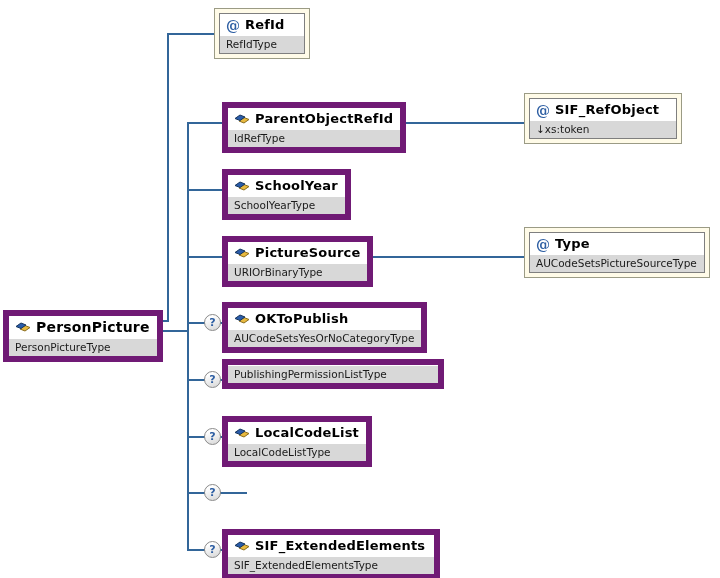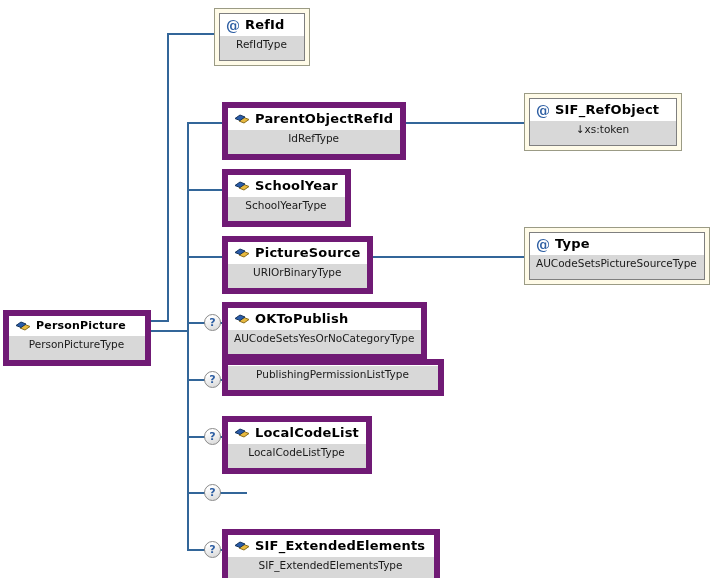--- a/index.html
+++ b/index.html
@@ -12,24 +12,24 @@
   .hline{height:2px;}
   .vline{width:2px;}
   
   .node{
     position:absolute;z-index:2;display:inline-block;background:#ffffff;
     border:6px solid #701a75;white-space:nowrap;box-sizing:border-box;
   }
   .node-inner{display:block;background:#ffffff;border:1px solid #7f7f7f;white-space:nowrap;}
   .nrow{display:flex;align-items:center;gap:5px;padding:3px 7px 3px 6px;background:#ffffff;}
   .nname{font-weight:bold;font-size:13px;color:#000000;letter-spacing:0.2px;text-align:center;}
-  .root .nname{font-size:11px;}
+  .root .nname{font-size:14px;}
   .trow{
     background:#d8d8d8;border-top:1px solid #ffffff;
-    font-size:10.5px;color:#1a1a1a;padding:2px 7px 10px 6px;text-align:center;
+    font-size:10.5px;color:#1a1a1a;padding:2px 7px 3px 6px;
   }
   
   .attr-outer{
     position:absolute;z-index:2;display:inline-block;background:#fffbe8;
     border:1px solid #9b9b85;padding:4px;box-sizing:border-box;white-space:nowrap;
   }
   .attr-outer .node-inner{position:static;}
   .at-icon{
     color:#2e5fa3;font-weight:bold;font-size:14px;line-height:12px;
     font-family:"DejaVu Serif","Liberation Serif",serif;

